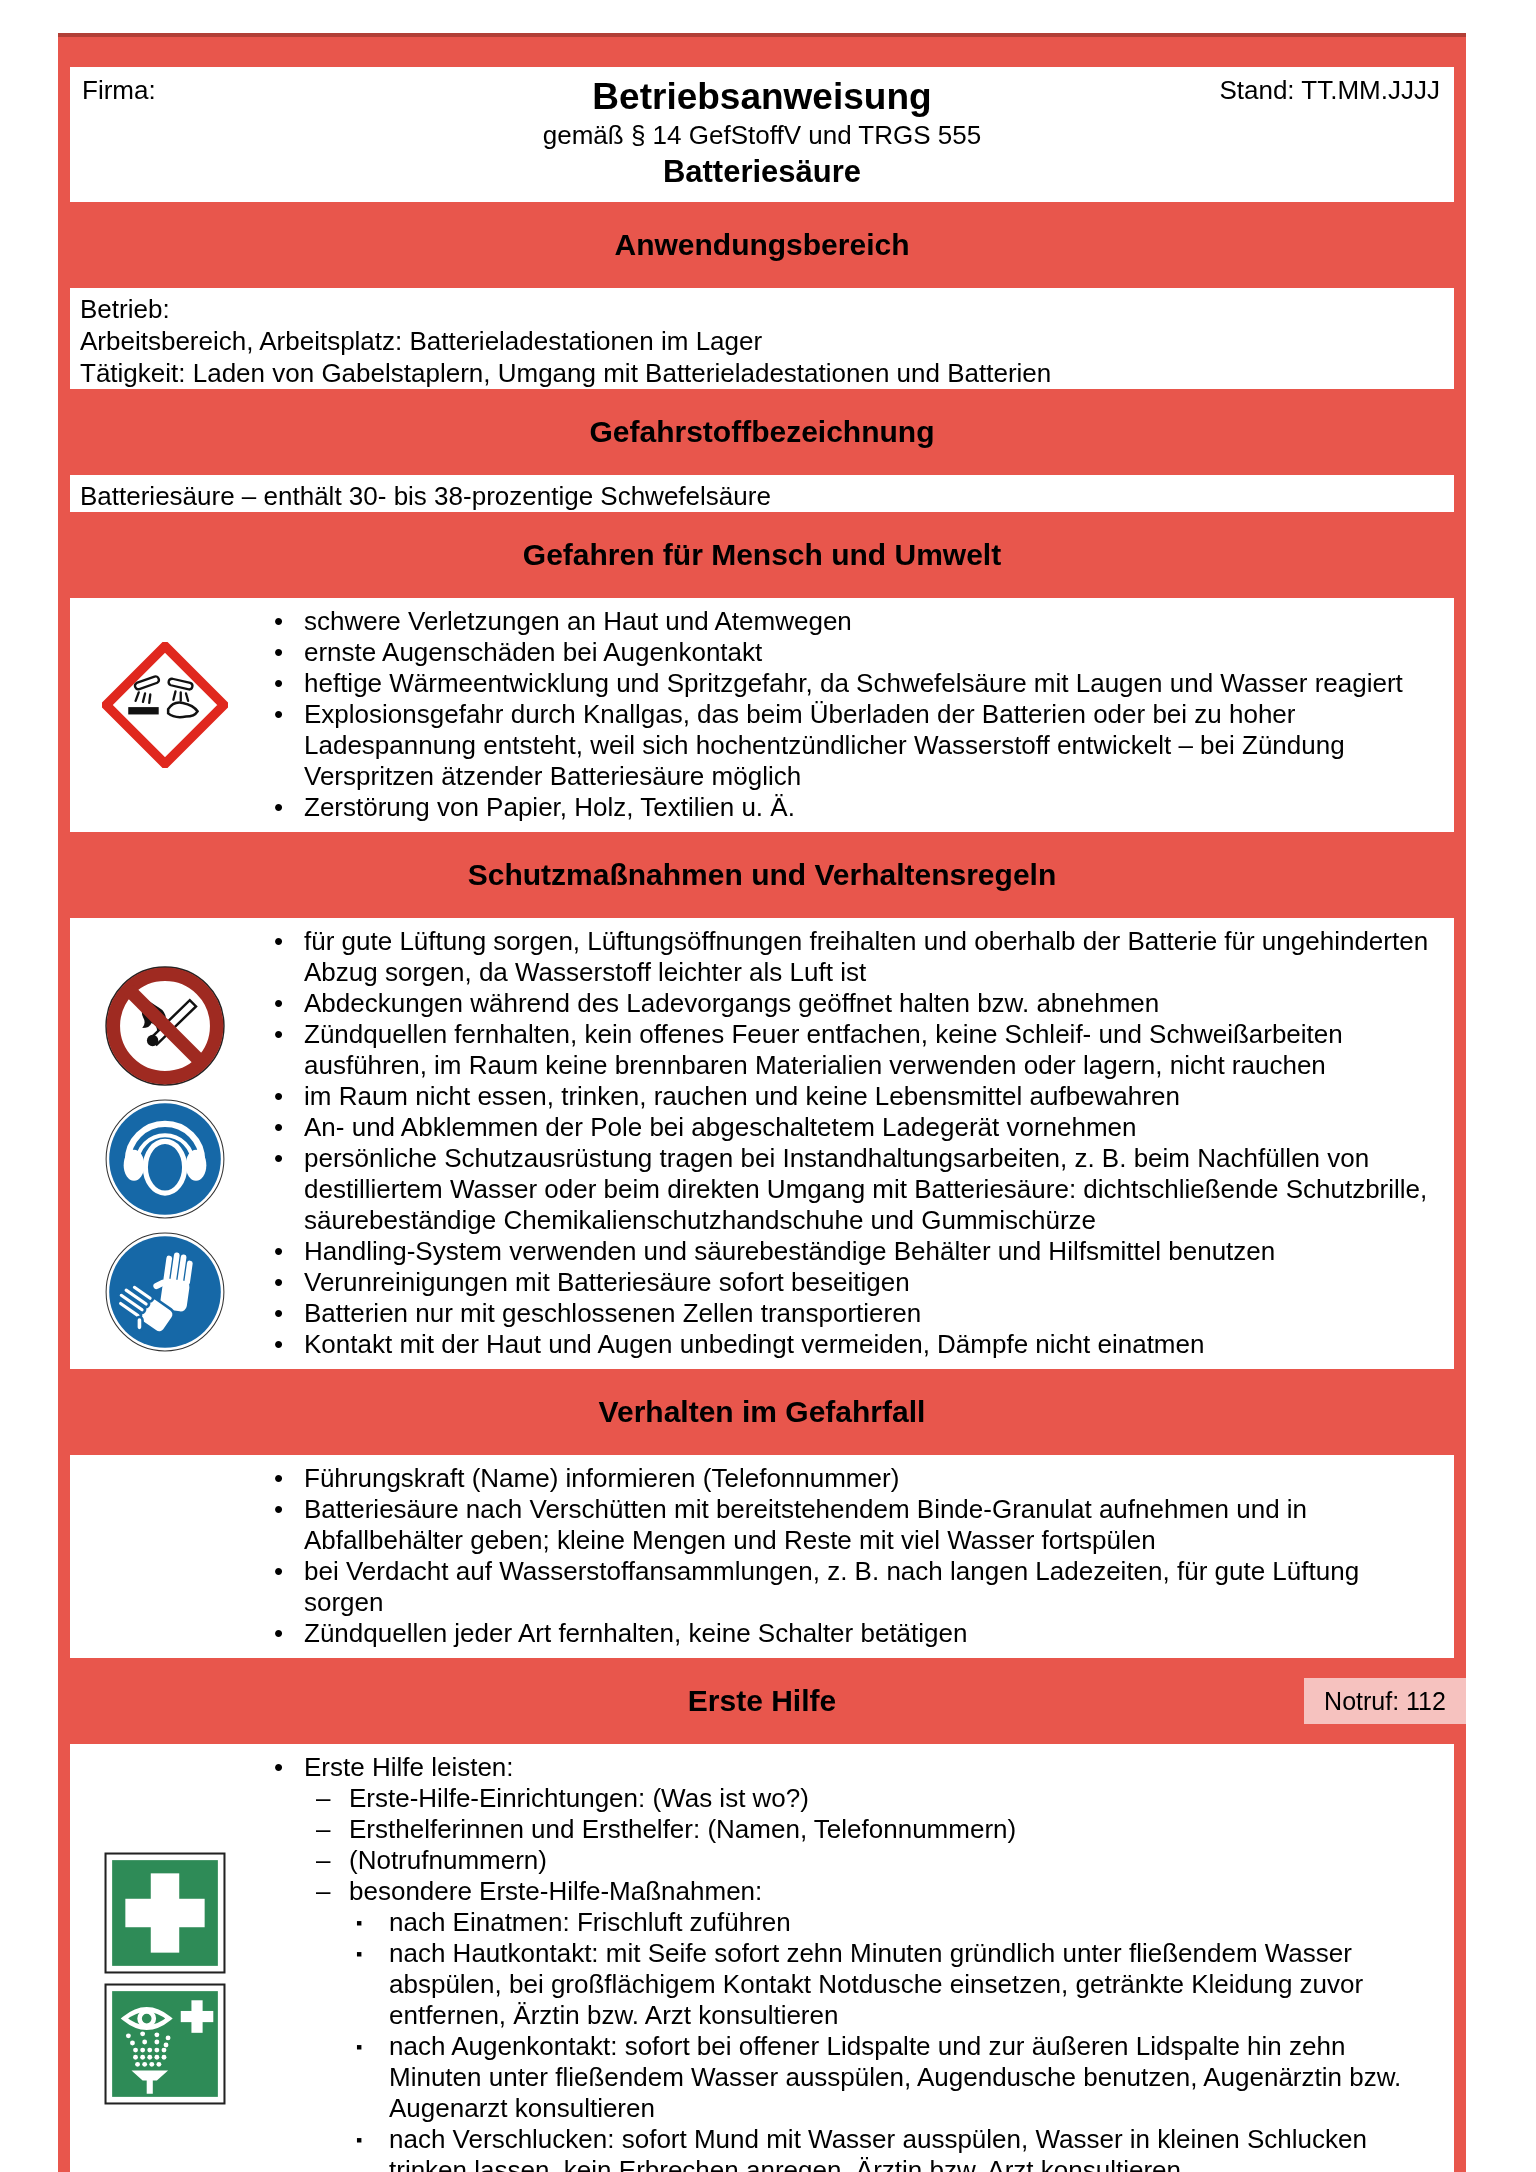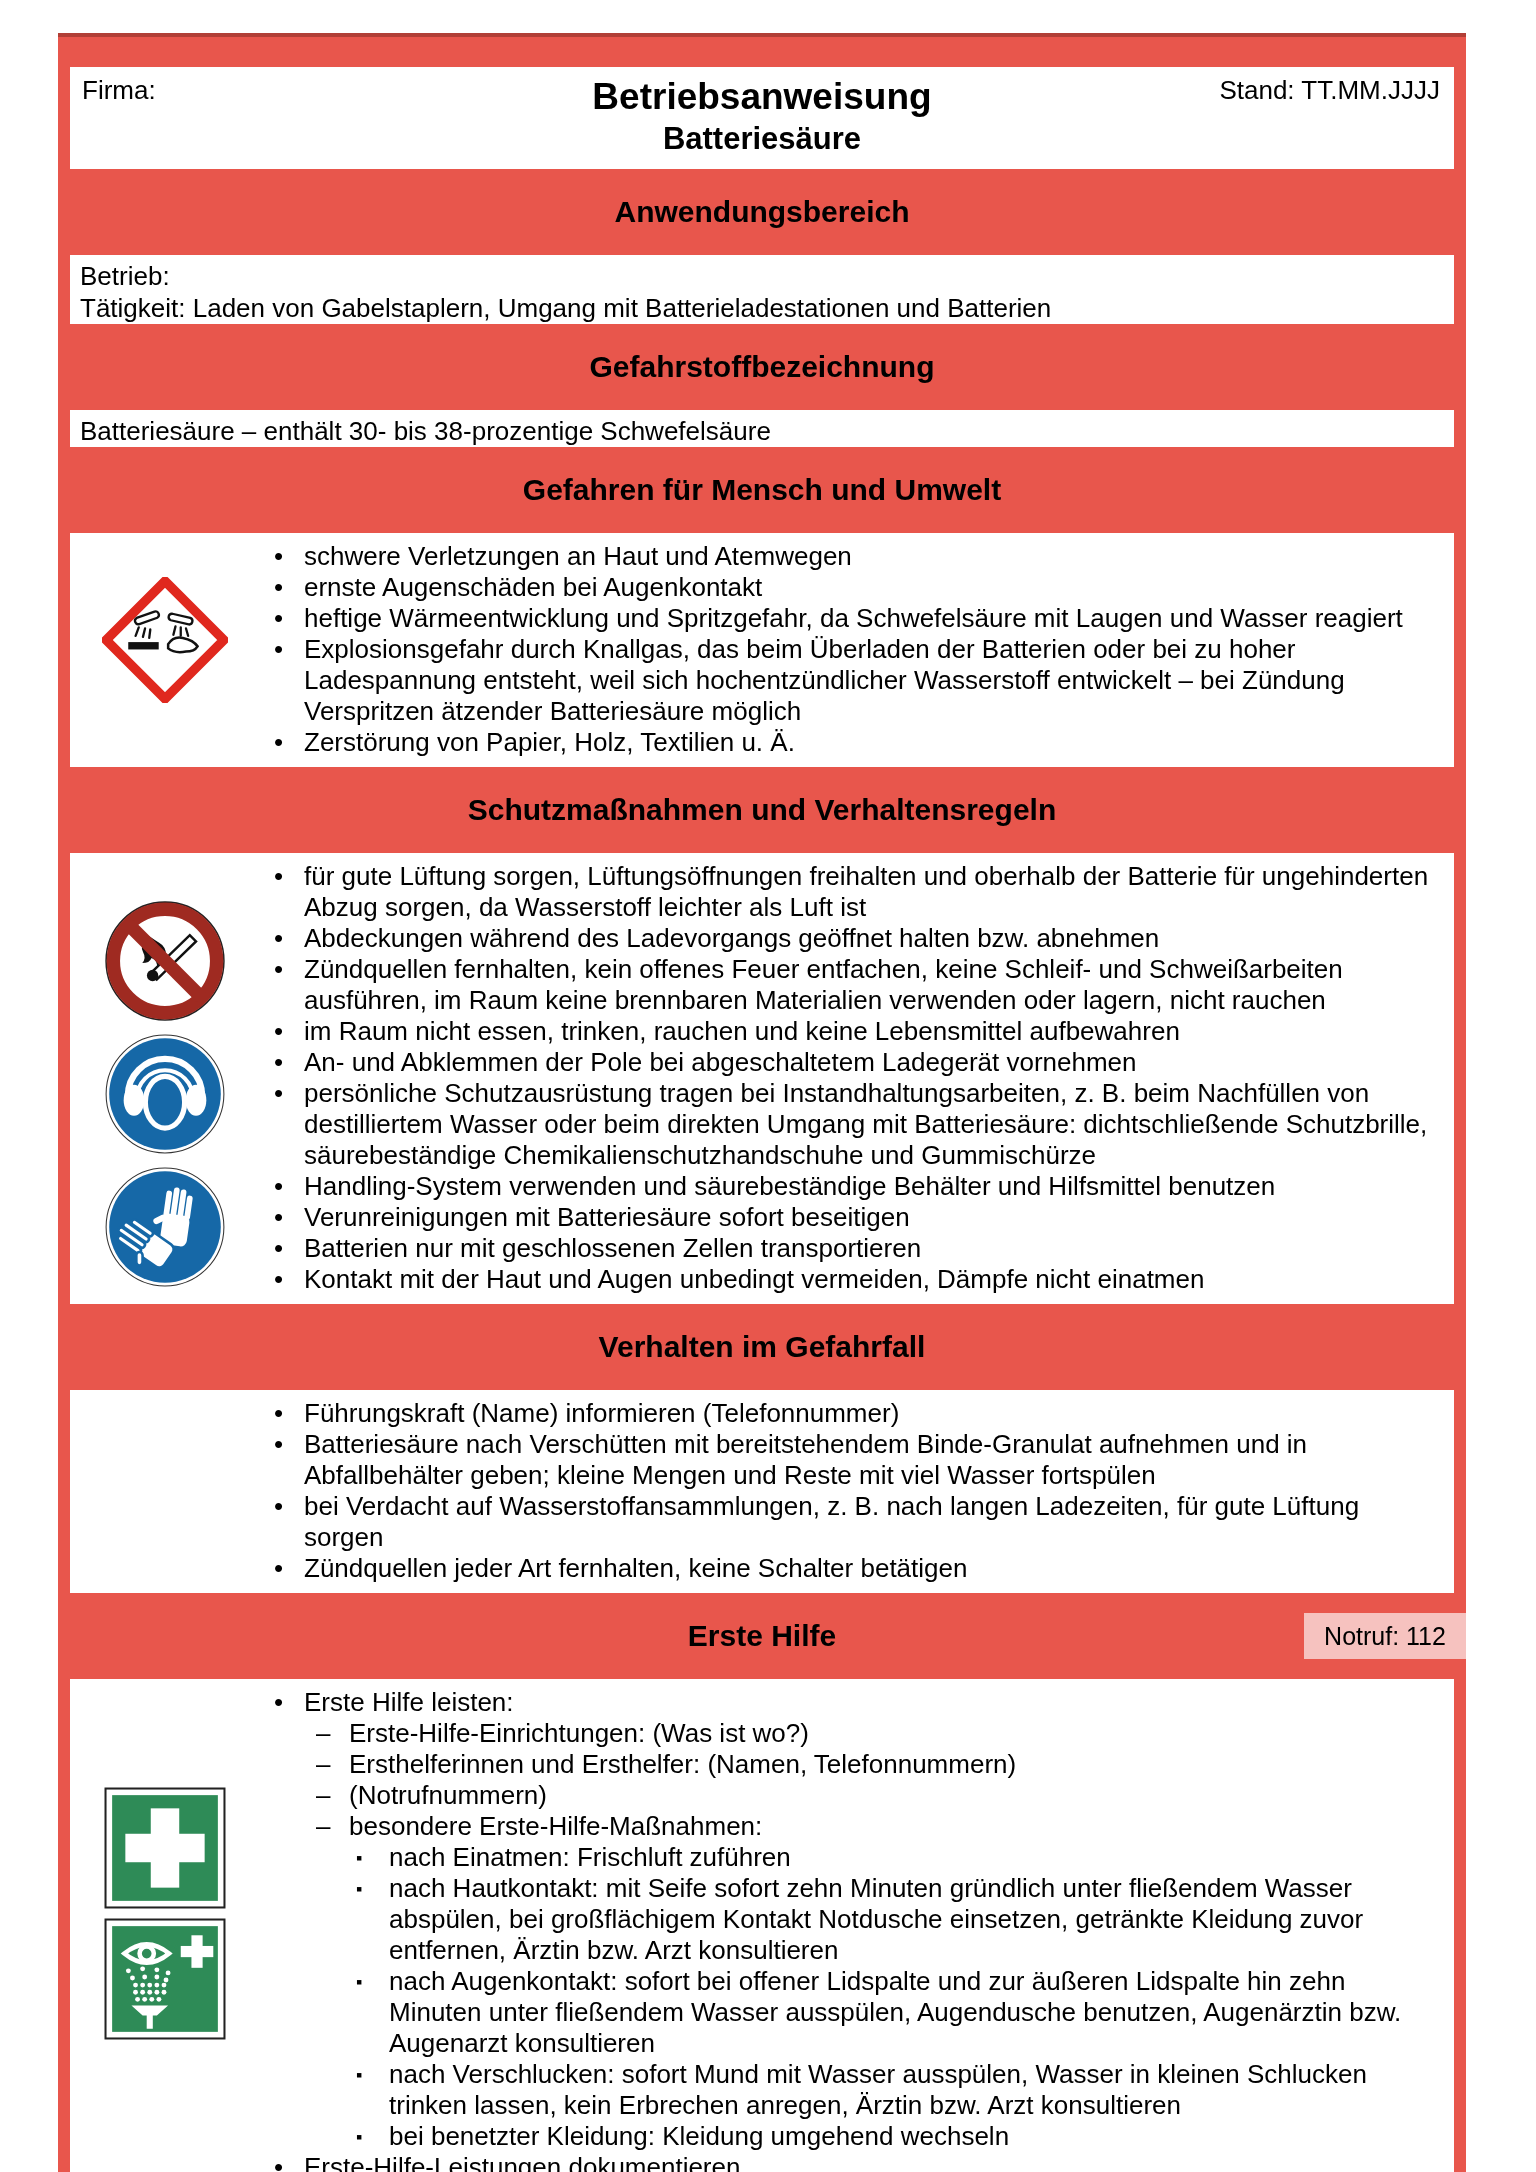--- a/index.html
+++ b/index.html
@@ -68,29 +68,31 @@
 <body>
 
 <div class="page">
   <div class="frame">
 
     <div class="box header-box">
       <div class="firma">Firma:</div>
       <div class="stand">Stand: TT.MM.JJJJ</div>
       <div class="h-center">
         <div class="h-title">Betriebsanweisung</div>
+        <div class="h-sub">gemäß § 14 GefStoffV und TRGS 555</div>
         <div class="h-substance">Batteriesäure</div>
       </div>
     </div>
 
     <div class="band">
       <span>Anwendungsbereich</span>
     </div>
     <div class="box plain">
       <div class="pline">Betrieb:</div>
+      <div class="pline">Arbeitsbereich, Arbeitsplatz: Batterieladestationen im Lager</div>
       <div class="pline">Tätigkeit: Laden von Gabelstaplern, Umgang mit Batterieladestationen und Batterien</div>
     </div>
 
     <div class="band">
       <span>Gefahrstoffbezeichnung</span>
     </div>
     <div class="box plain">
       <div class="pline">Batteriesäure – enthält 30- bis 38-prozentige Schwefelsäure</div>
     </div>
 

